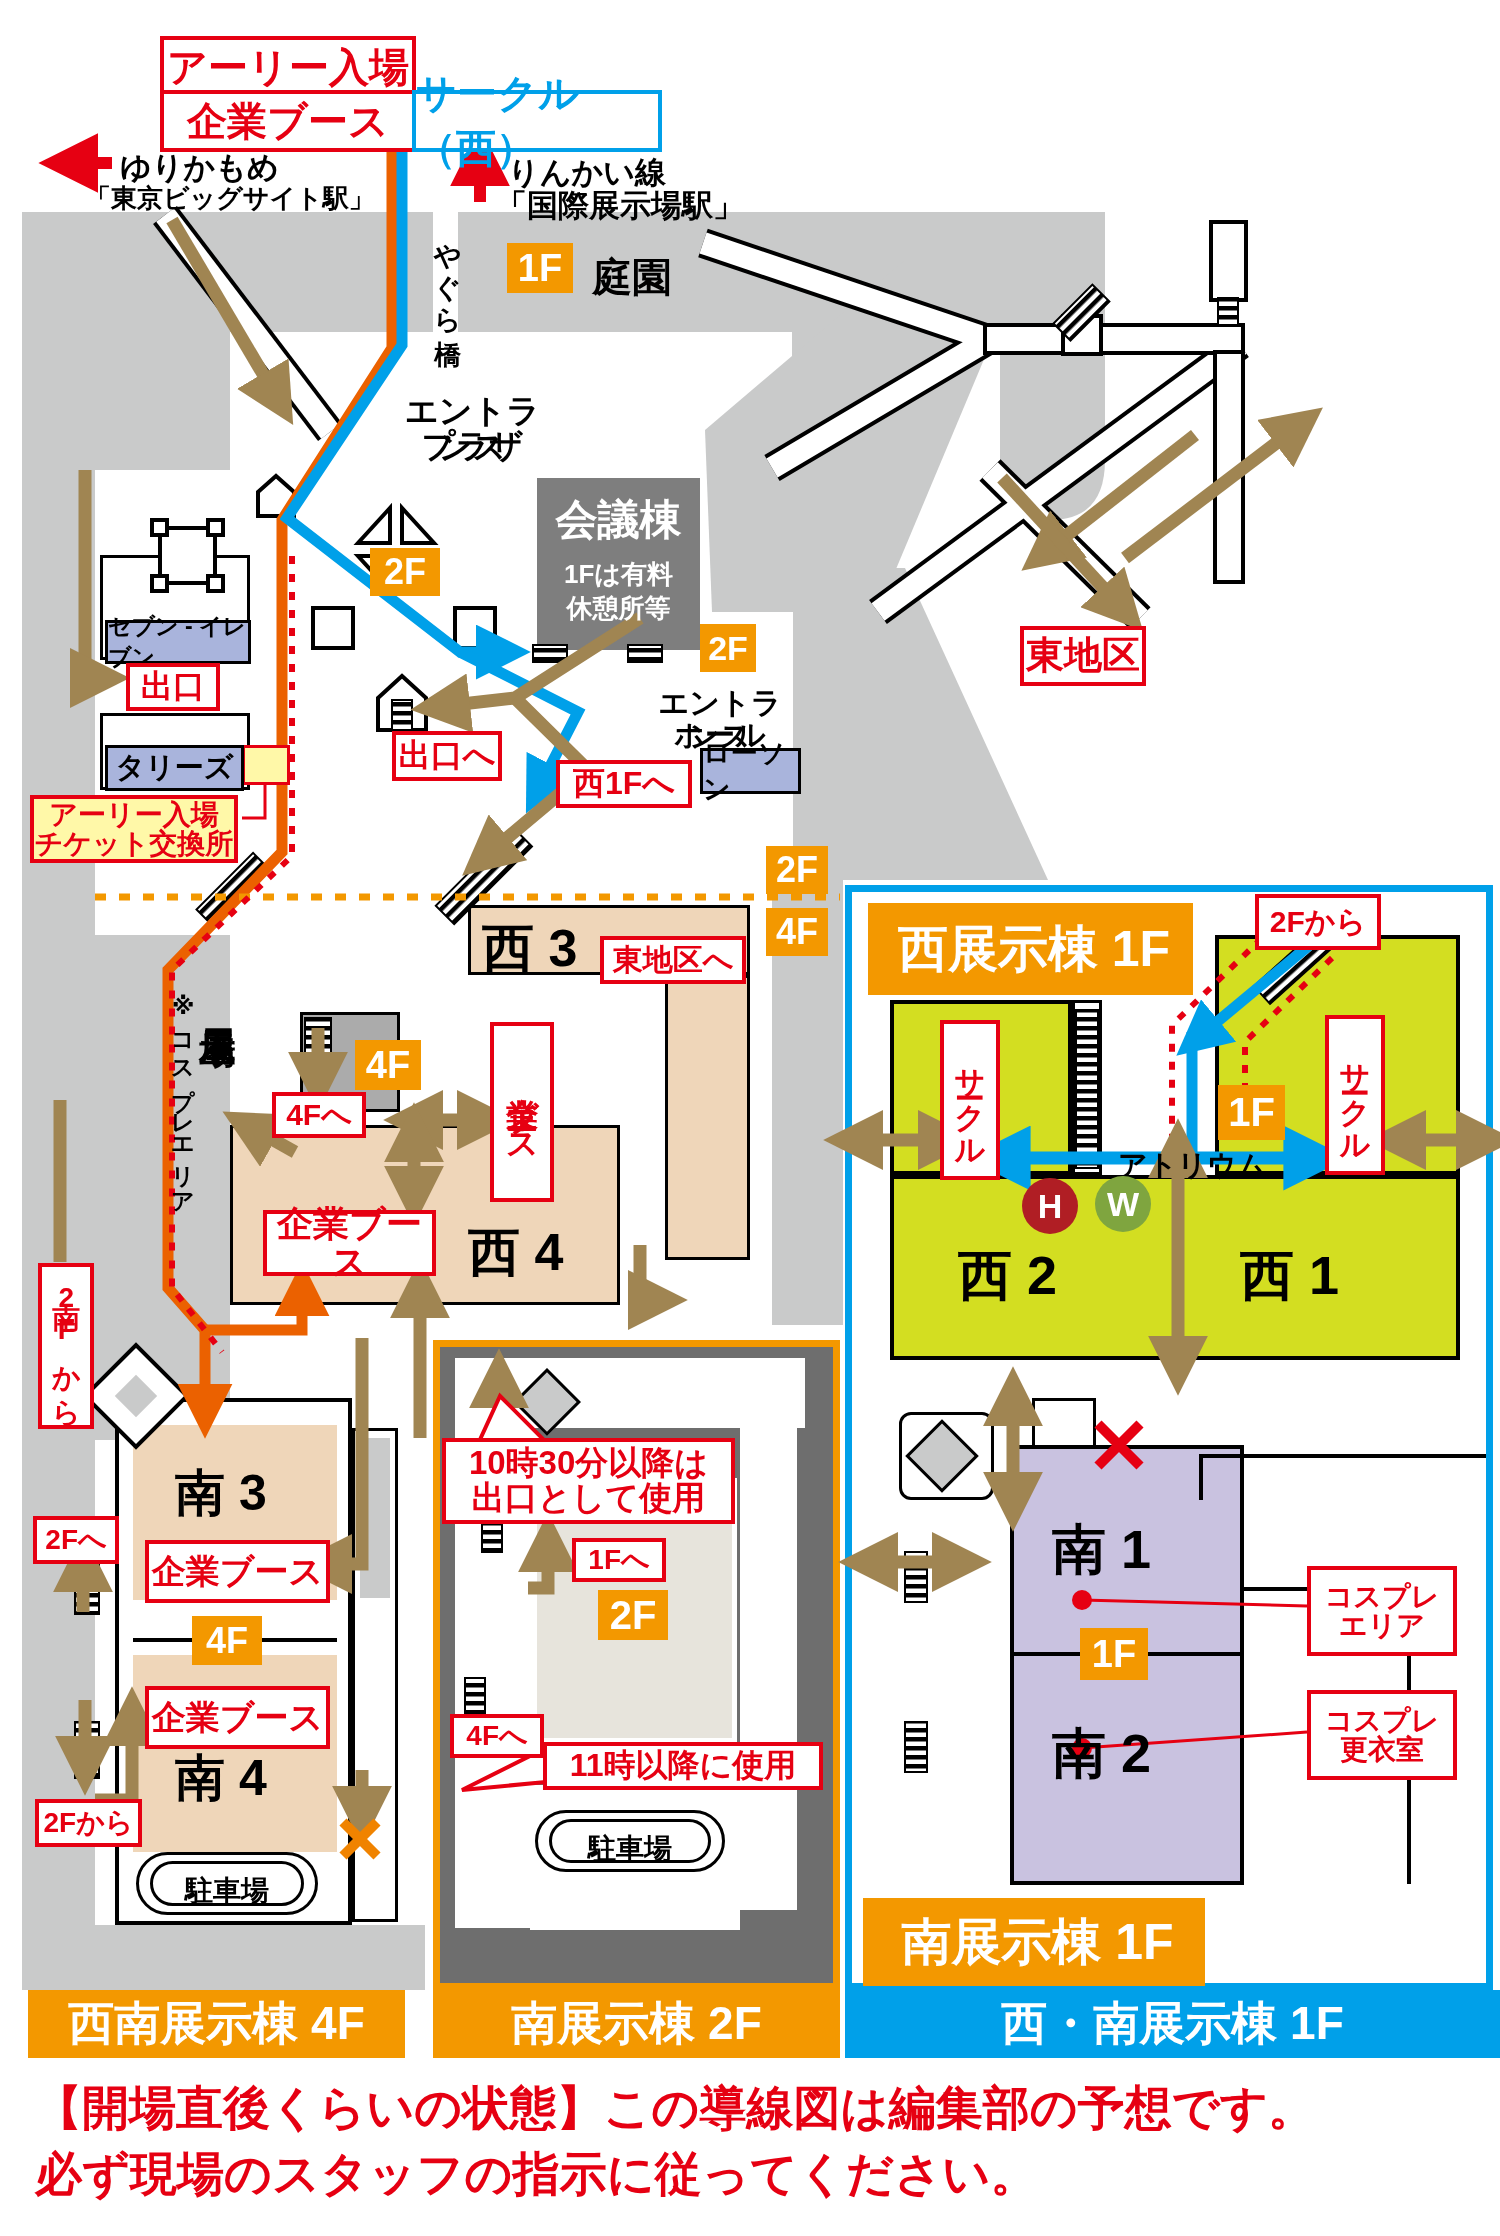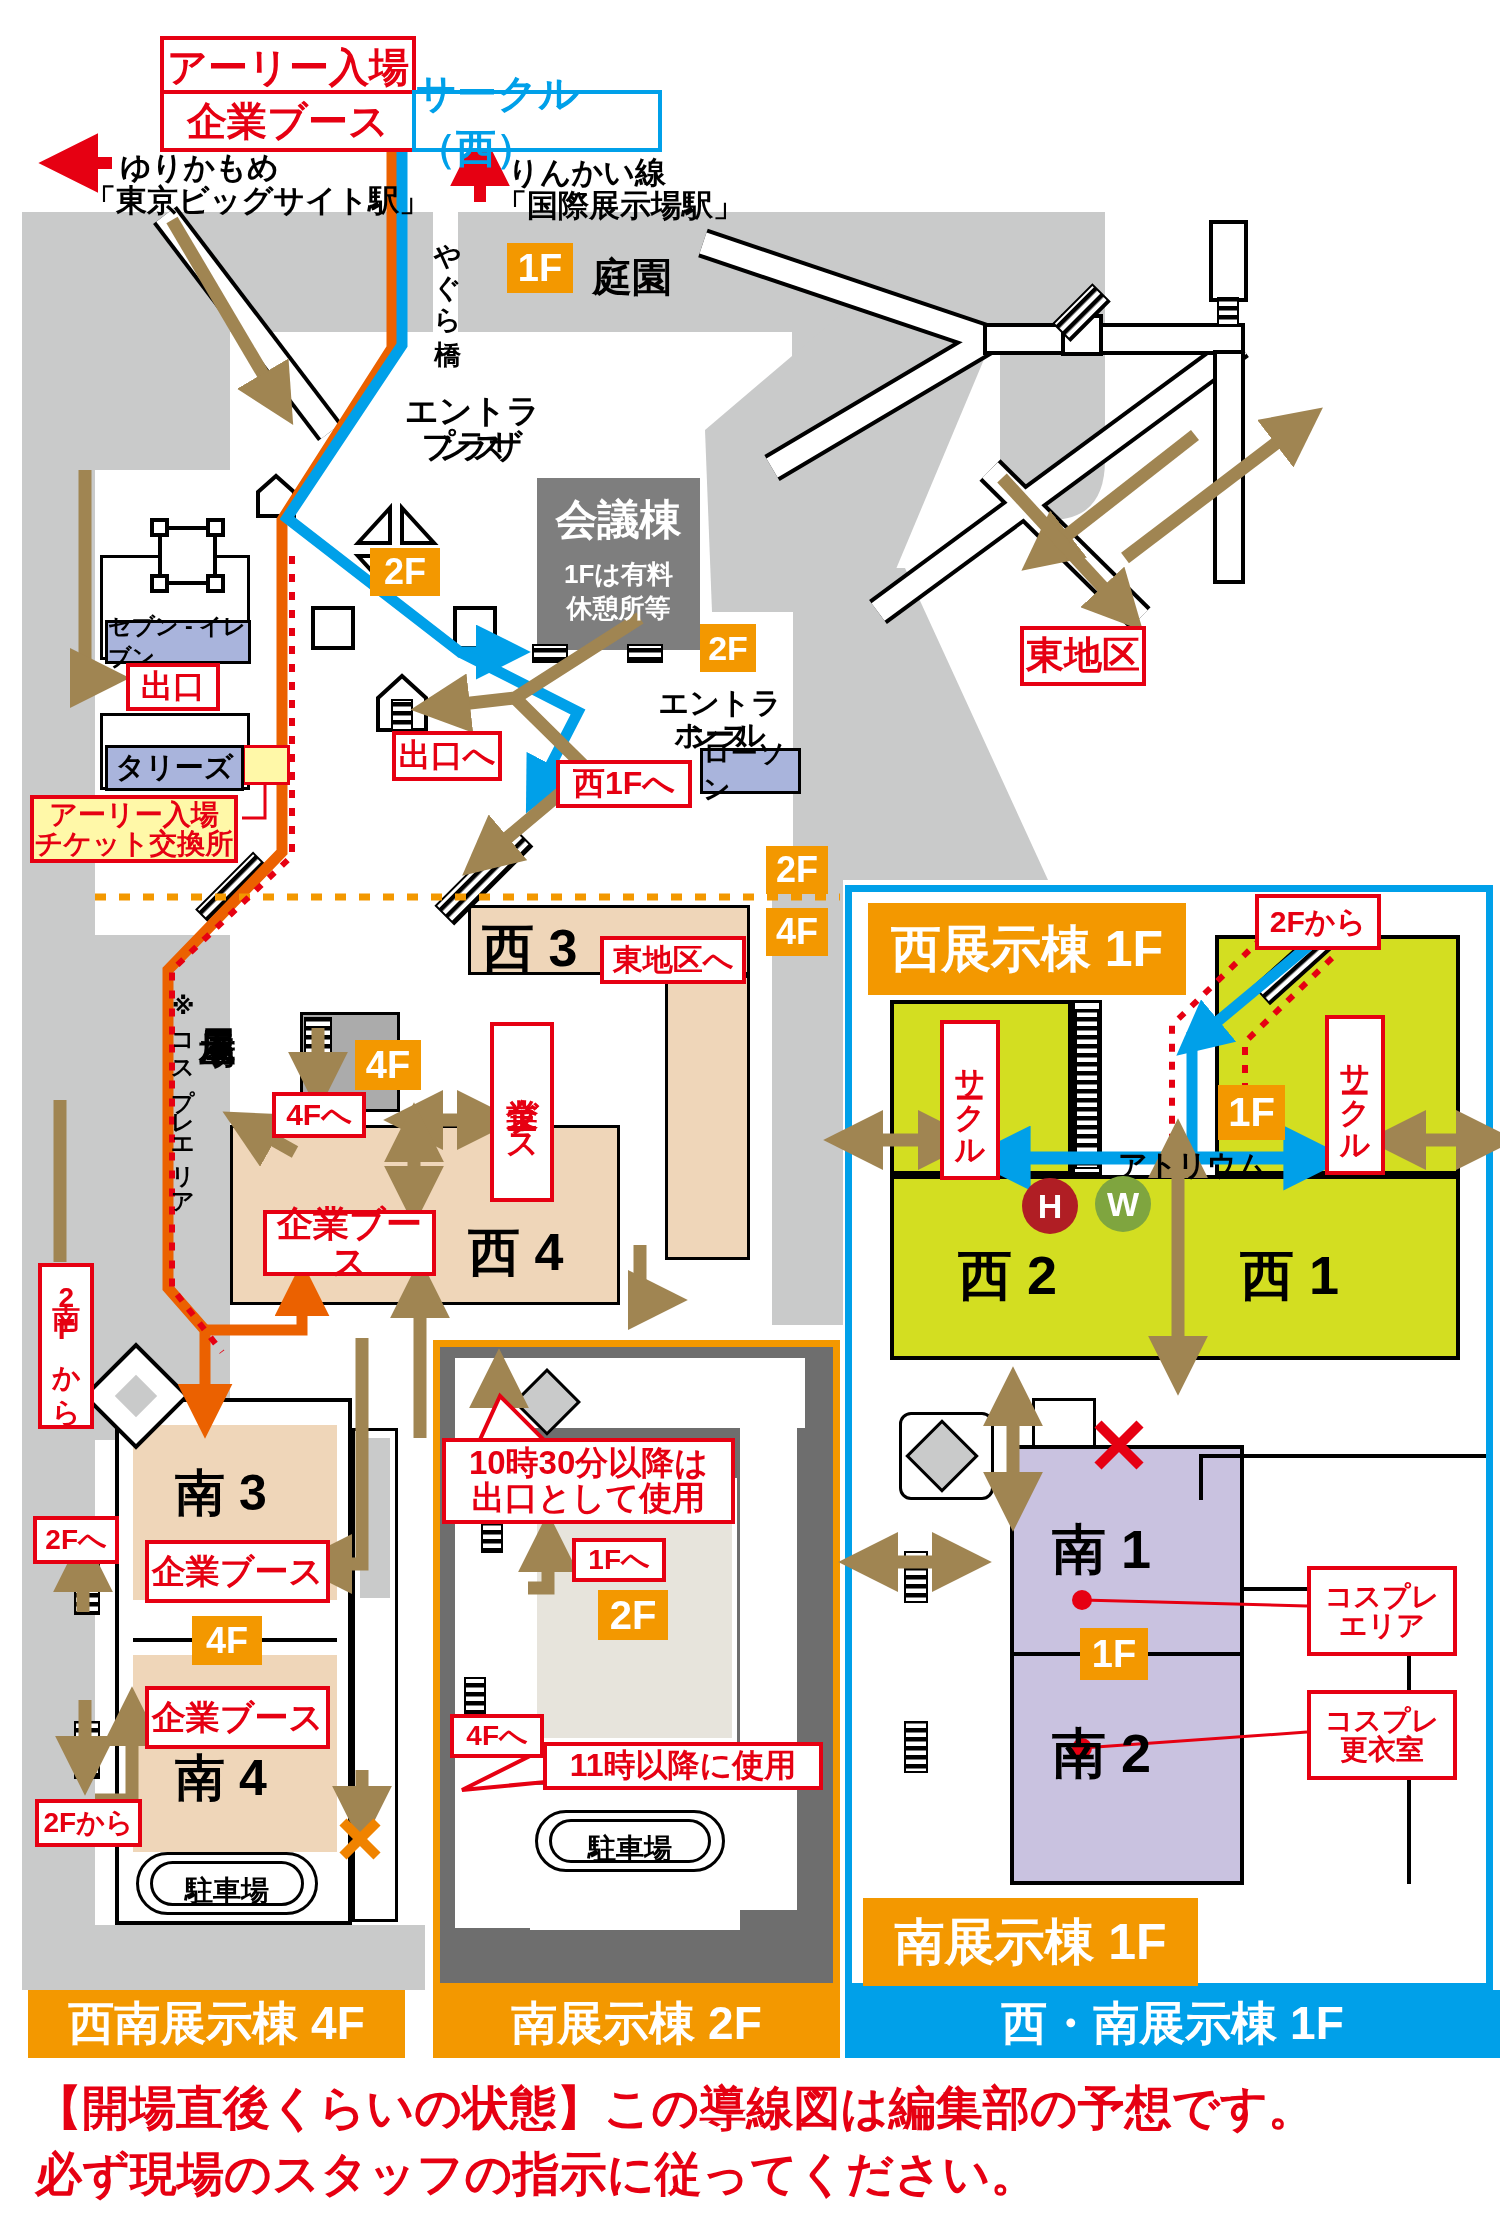--- a/index.html
+++ b/index.html
@@ -15,21 +15,21 @@
   .store{position:absolute;background:#A9B4DC;border:3px solid #000;color:#000;
          display:flex;align-items:center;justify-content:center;}
   .btxt{position:absolute;color:#000;line-height:1.1;margin-top:8px;}
   .wtxt{position:absolute;color:#fff;line-height:1.1;}
   .rtxt{position:absolute;color:#E60012;line-height:1.1;}
   .vert{writing-mode:vertical-rl;text-orientation:upright;letter-spacing:1px;}
   .bld{position:absolute;background:#fff;border:3px solid #000;box-sizing:border-box;}
   .beige{position:absolute;background:#EFD6B9;border:3px solid #000;box-sizing:border-box;}
   .yellow{position:absolute;background:#D3DE21;border:4px solid #000;box-sizing:border-box;}
   .purple{position:absolute;background:#C9C2E0;border:4px solid #000;box-sizing:border-box;}
-  .panelhead{position:absolute;background:#F39800;color:#fff;display:flex;align-items:center;justify-content:center;}
+  .panelhead{position:absolute;background:#F39800;color:#fff;display:flex;align-items:center;justify-content:center;padding-left:7px;}
   .footerbar{position:absolute;color:#fff;display:flex;align-items:center;justify-content:center;}
   .circ{position:absolute;border-radius:50%;color:#fff;display:flex;align-items:center;justify-content:center;}
   .ctr{display:flex;align-items:center;justify-content:center;text-align:center;}
 </style>
 </head>
 <body>
 
 <div id="stage">
 
 <svg class="layer" width="1500" height="2236" style="z-index:1">
@@ -274,21 +274,21 @@
       <span>アーリー入場</span>
     </div>
 <div class="redbox" style="left:160px;top:90px;width:248px;height:54px;font-size:40px;z-index:4">
       <span>企業ブース</span>
     </div>
 <div class="bluebox" style="left:412px;top:90px;width:242px;height:54px;font-size:40px;z-index:4">
       <span>サークル（西）</span>
     </div>
 
 <div class="btxt" style="left:120px;top:143px;font-size:31px;z-index:4"><span>ゆりかもめ</span></div>
-<div class="btxt" style="left:85px;top:176px;font-size:31px;z-index:4"><span>「東京ビッグサイト駅」</span></div>
+<div class="btxt" style="left:85px;top:176px;font-size:26px;z-index:4"><span>「東京ビッグサイト駅」</span></div>
 <div class="btxt" style="left:508px;top:148px;font-size:31px;z-index:4"><span>りんかい線</span></div>
 <div class="btxt" style="left:496px;top:181px;font-size:31px;z-index:4"><span>「国際展示場駅」</span></div>
 <div class="btxt vert" style="left:432px;top:216px;font-size:27px;z-index:4"><span>やぐら橋</span></div>
 
 <div class="badge" style="left:507px;top:243px;width:66px;height:50px;font-size:38px;z-index:4">
       <span>1F</span>
     </div>
 <div class="btxt" style="left:592px;top:247px;font-size:40px;z-index:4"><span>庭園</span></div>
 
 <div class="btxt ctr" style="left:390px;top:385px;width:165px;font-size:33px;z-index:4">

